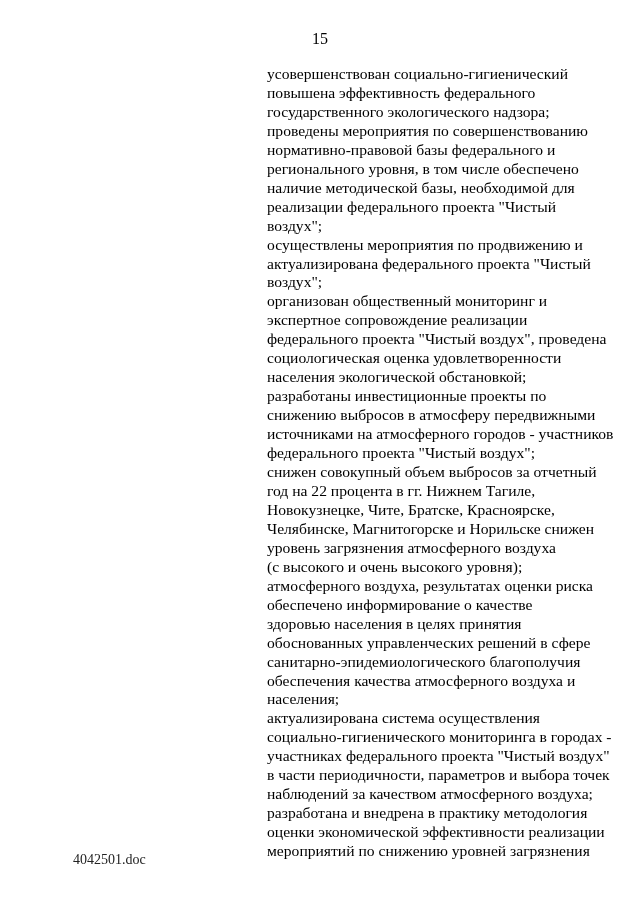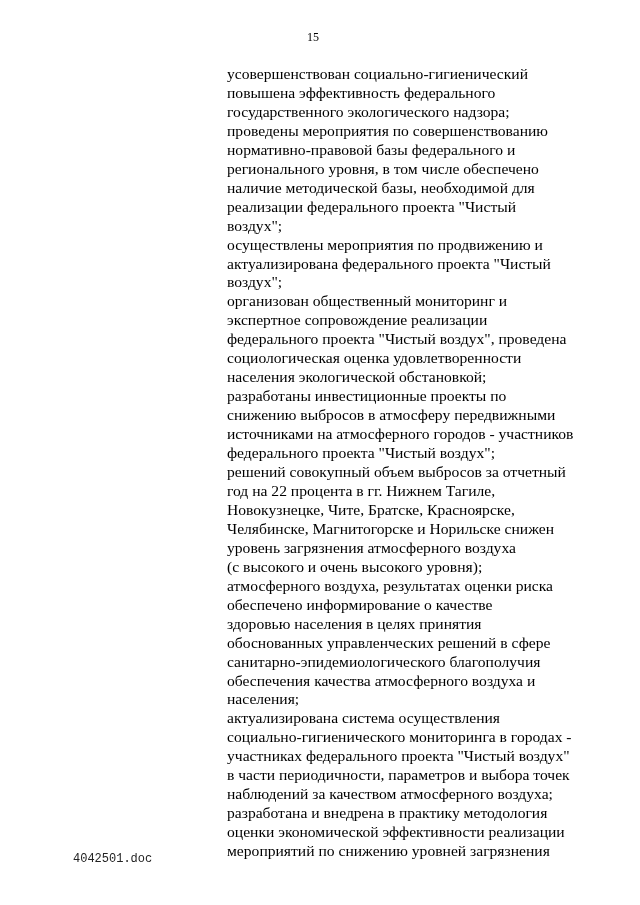--- a/index.html
+++ b/index.html
@@ -3,30 +3,30 @@
 <meta charset="utf-8">
 <style>
   html, body { margin: 0; padding: 0; background: #ffffff; }
   body {
     width: 640px; height: 905px; position: relative; overflow: hidden;
     font-family: "Liberation Serif", "DejaVu Serif", serif;
     color: #000;
   }
   .page-number {
     position: absolute; top: 30px; left: 0; width: 626px;
-    text-align: center; font-size: 12px;
+    text-align: center; font-size: 16px; padding-left: 7px;
   }
   .body-text {
     position: absolute; top: 65px; left: 227px; width: 345px;
     font-size: 15.6px; line-height: 18.95px;
   }
-  .line { white-space: nowrap; display: block; }
+  .line { white-space: nowrap; display: block; margin-left: 40px; }
   .footer-file {
     position: absolute; top: 852px; left: 73px;
-    font-size: 12px; color: #222; font-family: Liberation Mono, monospace;
+    font-size: 14px; color: #222;
   }
 </style>
 </head>
 <body>
 
 <div class="page-number">15</div>
 
 <div class="body-text">
   <span class="line">усовершенствован социально-гигиенический</span>
   <span class="line">повышена эффективность федерального</span>
@@ -42,21 +42,21 @@
   <span class="line">воздух";</span>
   <span class="line">организован общественный мониторинг и</span>
   <span class="line">экспертное сопровождение реализации</span>
   <span class="line">федерального проекта "Чистый воздух", проведена</span>
   <span class="line">социологическая оценка удовлетворенности</span>
   <span class="line">населения экологической обстановкой;</span>
   <span class="line">разработаны инвестиционные проекты по</span>
   <span class="line">снижению выбросов в атмосферу передвижными</span>
   <span class="line">источниками на атмосферного городов - участников</span>
   <span class="line">федерального проекта "Чистый воздух";</span>
-  <span class="line">решений совокупный объем выбросов за отчетный</span>
+  <span class="line">снижен совокупный объем выбросов за отчетный</span>
   <span class="line">год на 22 процента в гг. Нижнем Тагиле,</span>
   <span class="line">Новокузнецке, Чите, Братске, Красноярске,</span>
   <span class="line">Челябинске, Магнитогорске и Норильске снижен</span>
   <span class="line">уровень загрязнения атмосферного воздуха</span>
   <span class="line">(с высокого и очень высокого уровня);</span>
   <span class="line">атмосферного воздуха, результатах оценки риска</span>
   <span class="line">обеспечено информирование о качестве</span>
   <span class="line">здоровью населения в целях принятия</span>
   <span class="line">обоснованных управленческих решений в сфере</span>
   <span class="line">санитарно-эпидемиологического благополучия</span>

